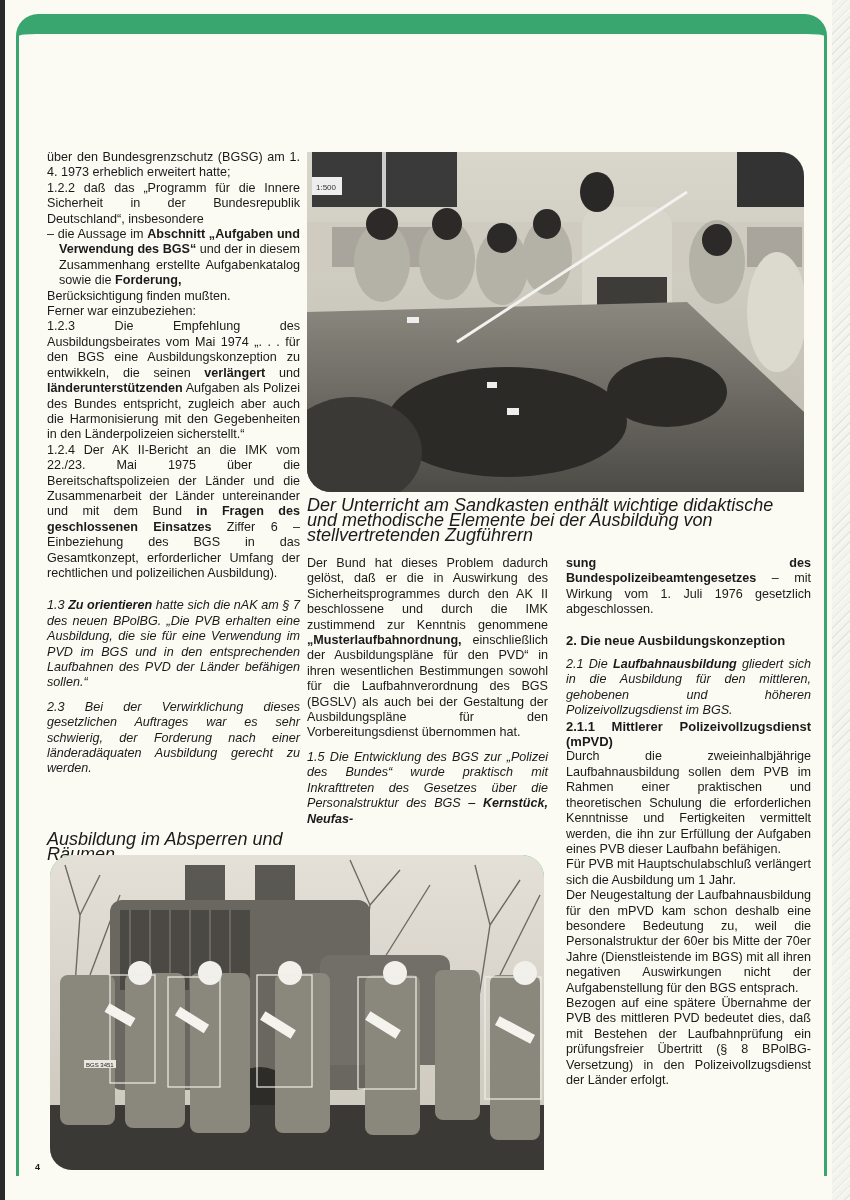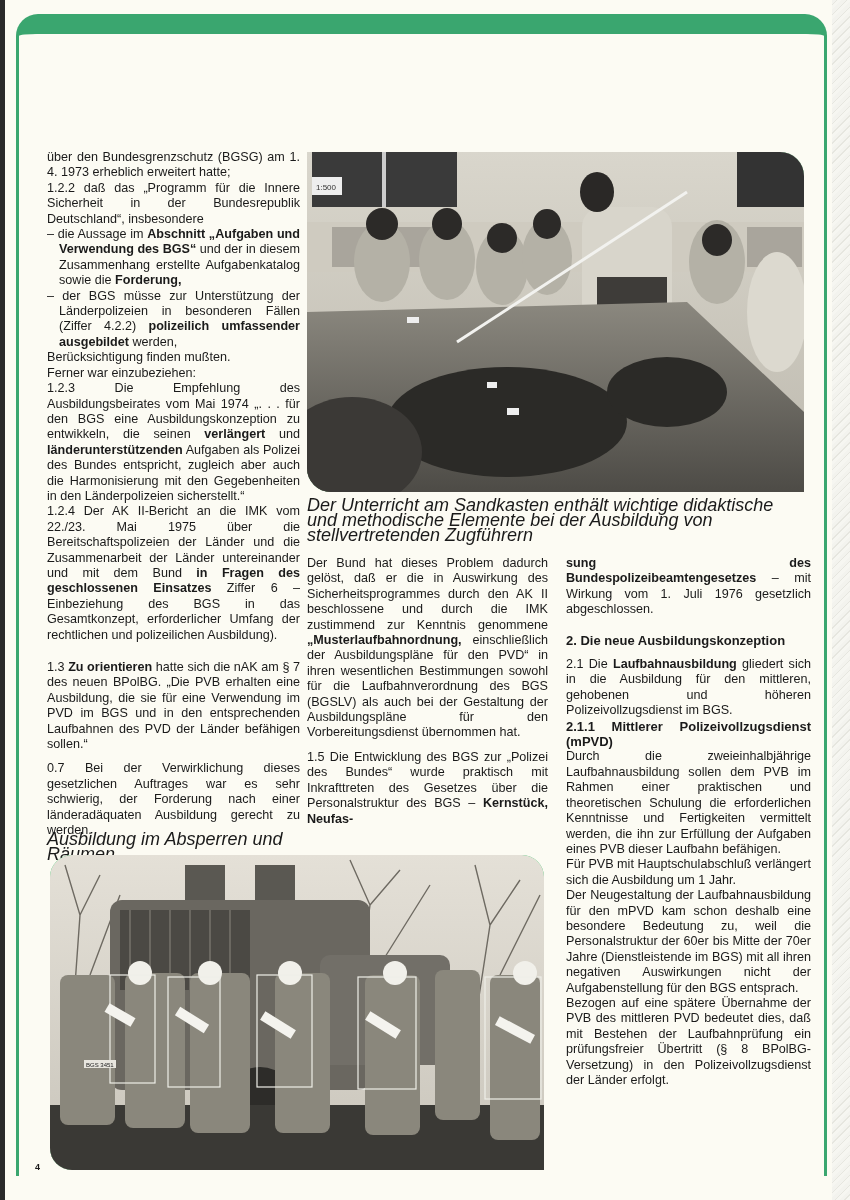--- a/index.html
+++ b/index.html
@@ -23,21 +23,21 @@
     box-sizing:border-box;
   }
   .frame-inner {
     position:absolute; left:0; top:0; right:0; height:40px;
     background:#fcfbf3; border-radius:20px 20px 0 0;
   }
   .col {
     position:absolute; font-size:12.6px; line-height:15.4px; text-align:justify;
   }
   .col p { margin:0; }
-  .col p.gap { margin-top:9px; }
+  .col p.gap { margin-top:9px;font-style:italic; }
   .col b { font-weight:bold; }
   .dash { padding-left:12px; text-indent:-12px; }
   .col1 { left:47px; top:150px; width:253px; }
   .col2 { left:307px; top:556px; width:241px; }
   .col3 { left:566px; top:556px; width:245px; }
   .heading { font-weight:bold; font-size:13px; }
   .photo {
     position:absolute; background:#22c55e; overflow:hidden; border-radius:0 22px 0 22px;
   }
   .photo1 { left:307px; top:152px; width:497px; height:340px; border-radius:0 24px 0 24px; }
@@ -56,27 +56,26 @@
 <div class="right-speckle"></div>
 
 <div class="frame">
   <div class="frame-inner"></div>
 </div>
 
 <div class="col col1">
   <p>über den Bundesgrenzschutz (BGSG) am 1. 4. 1973 erheblich erweitert hatte;</p>
   <p>1.2.2 daß das „Programm für die Innere Sicherheit in der Bundesrepublik Deutschland“, insbesondere</p>
   <p class="dash"><span>– die Aussage im </span><b>Abschnitt „Aufgaben und Verwendung des BGS“</b><span> und der in diesem Zusammenhang erstellte Aufgabenkatalog sowie die </span><b>Forderung,</b></p>
-  <p class="dash"><span>– der BGS müsse zur Unterstützung der Länderpolizeien in besonderen Fällen (Ziffer 4.2.2) </span><b>polizeilich umfassender ausgebildet</b><span> werden,</span></p>
   <p>Berücksichtigung finden mußten.</p>
   <p>Ferner war einzubeziehen:</p>
   <p><span>1.2.3 Die Empfehlung des Ausbildungsbeirates vom Mai 1974 „. . . für den BGS eine Ausbildungskonzeption zu entwikkeln, die seinen </span><b>verlängert</b><span> und </span><b>länderunterstützenden</b><span> Aufgaben als Polizei des Bundes entspricht, zugleich aber auch die Harmonisierung mit den Gegebenheiten in den Länderpolizeien sicherstellt.“</span></p>
   <p><span>1.2.4 Der AK II-Bericht an die IMK vom 22./23. Mai 1975 über die Bereitschaftspolizeien der Länder und die Zusammenarbeit der Länder untereinander und mit dem Bund </span><b>in Fragen des geschlossenen Einsatzes</b><span> Ziffer 6 – Einbeziehung des BGS in das Gesamtkonzept, erforderlicher Umfang der rechtlichen und polizeilichen Ausbildung).</span></p>
   <p class="gap" style="margin-top:17px"><span>1.3 </span><b>Zu orientieren</b><span> hatte sich die nAK am § 7 des neuen BPolBG. „Die PVB erhalten eine Ausbildung, die sie für eine Verwendung im PVD im BGS und in den entsprechenden Laufbahnen des PVD der Länder befähigen sollen.“</span></p>
-  <p class="gap">0.7 Bei der Verwirklichung dieses gesetzlichen Auftrages war es sehr schwierig, der Forderung nach einer länderadäquaten Ausbildung gerecht zu werden.</p>
+  <p class="gap">2.3 Bei der Verwirklichung dieses gesetzlichen Auftrages war es sehr schwierig, der Forderung nach einer länderadäquaten Ausbildung gerecht zu werden.</p>
 </div>
 
 <div class="photo photo1">
   <svg width="497" height="340" viewBox="0 0 497 340">
     <defs>
       <linearGradient id="wall" x1="0" y1="0" x2="0" y2="1">
         <stop offset="0" stop-color="#d9d6cc"></stop>
           <stop offset="1" stop-color="#bdb9ae"></stop>
       </linearGradient>
       <linearGradient id="table" x1="0" y1="0" x2="0" y2="1">

